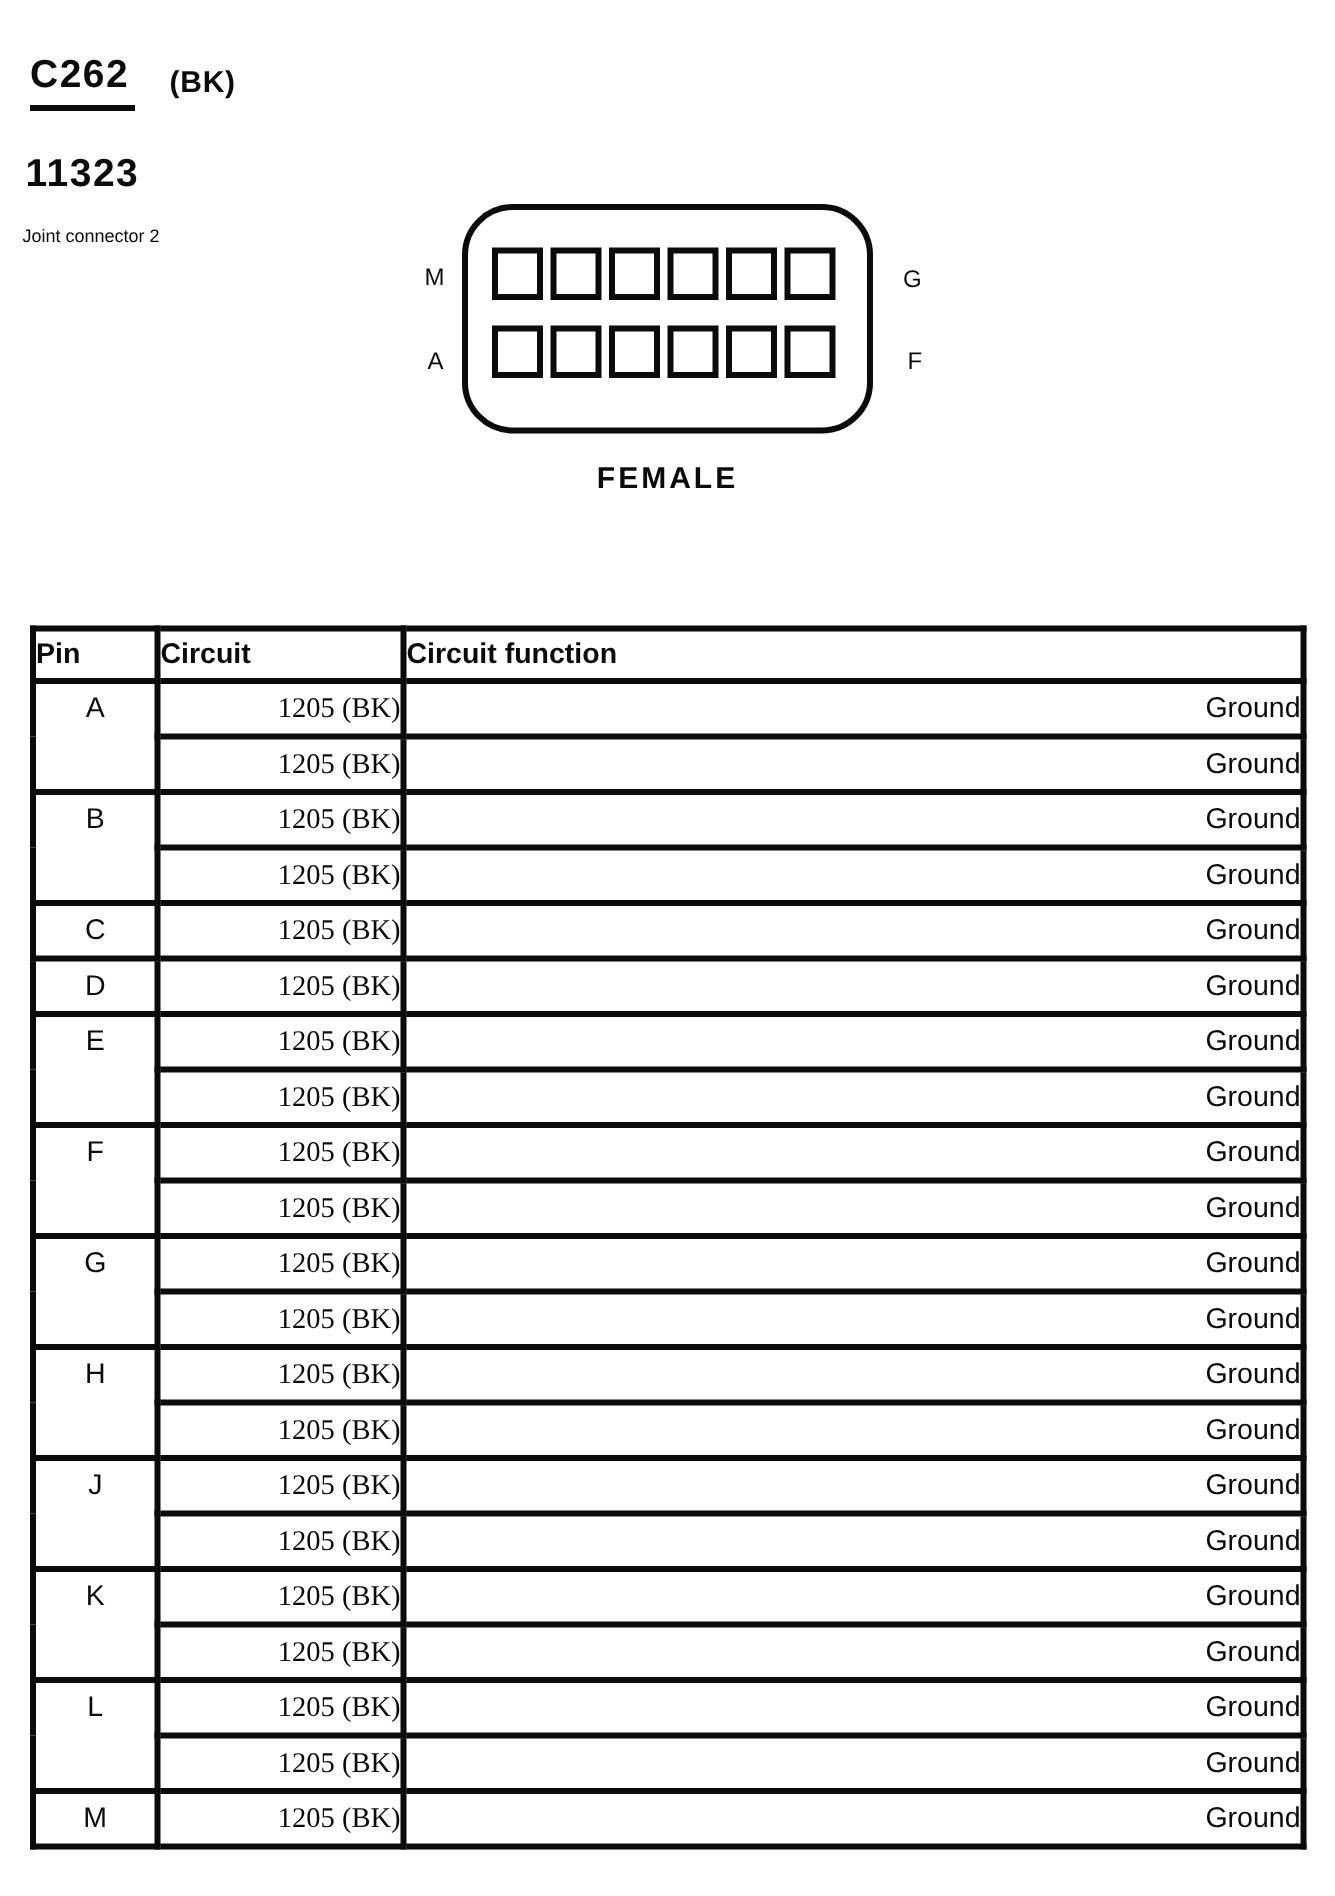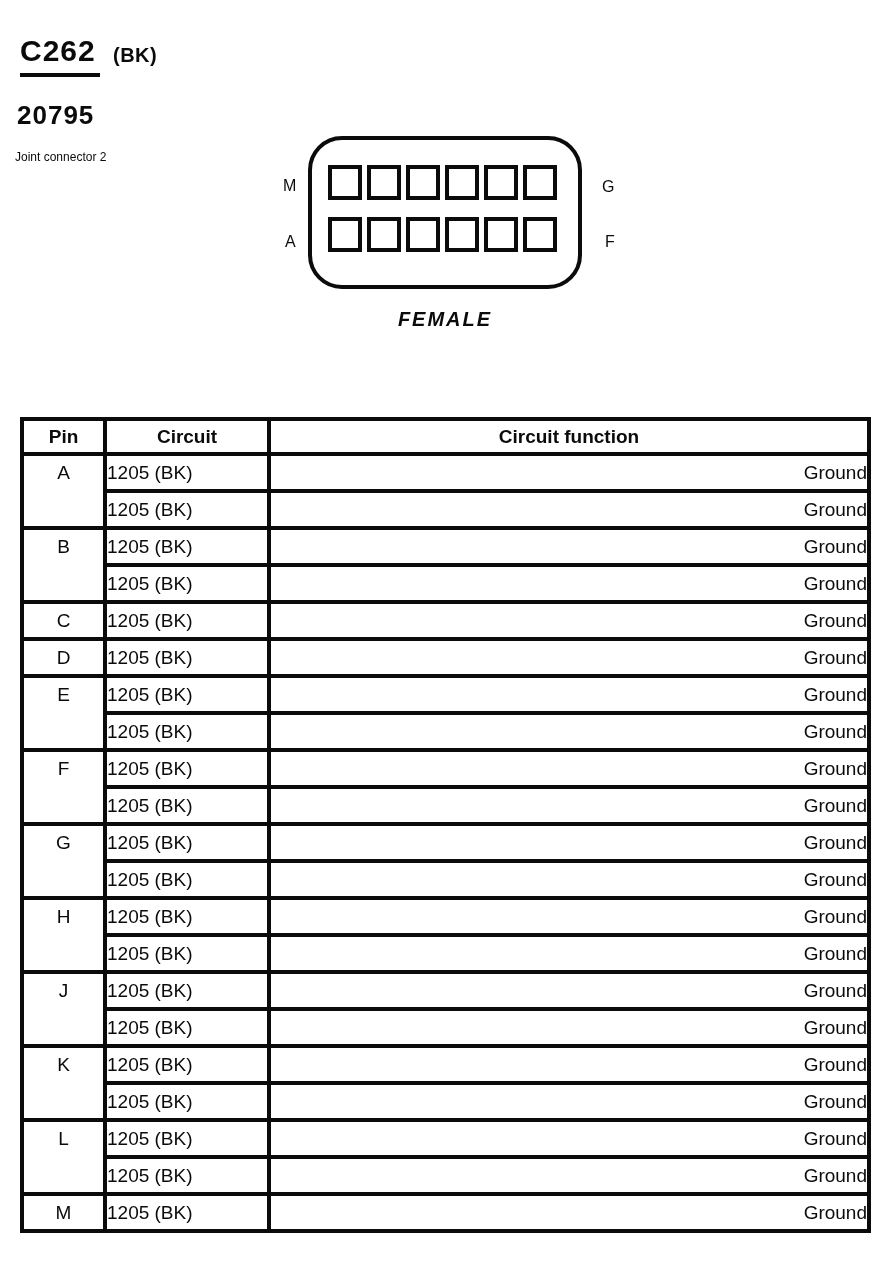--- a/index.html
+++ b/index.html
@@ -12,21 +12,21 @@
   .page {
     position: relative;
     width: 890px; height: 1264px;
     background: #ffffff;
     overflow: hidden;
   }
 
   
   .connector-id {
     position: absolute; left: 20px; top: 34px;
-    font-size: 30px; font-weight: bold; letter-spacing: 1px;
+    font-size: 26px; font-weight: bold; letter-spacing: 1px;
     border-bottom: 4px solid #0b0b0b;
     padding: 0 4px 5px 0;
     display: inline-block;
   }
   .color-code {
     position: absolute; left: 113px; top: 44px;
     font-size: 20px; font-weight: bold; letter-spacing: 0.5px;
   }
   .part-number {
     position: absolute; left: 17px; top: 100px;
@@ -56,58 +56,58 @@
     background: #ffffff;
   }
   .pin-label { position: absolute; font-size: 16px; line-height: 1; }
   .pin-label.m { left: 283px; top: 178px; }
   .pin-label.a { left: 285px; top: 234px; }
   .pin-label.g { left: 602px; top: 179px; }
   .pin-label.f { left: 605px; top: 234px; }
   .female-label {
     position: absolute; left: 308px; top: 308px; width: 274px;
     text-align: center;
-    font-size: 20px; font-weight: bold; letter-spacing: 2px; font-style: italic;
+    font-size: 20px; font-weight: bold; letter-spacing: 2px;
   }
 
   
   .pinout-table {
     position: absolute; left: 20px; top: 417px;
     width: 851px;
     border-collapse: collapse;
     table-layout: fixed;
     background: #ffffff;
   }
   .pinout-table col.c-pin { width: 83px; }
   .pinout-table col.c-circuit { width: 164px; }
   .pinout-table th, .pinout-table td { border: 4px solid #0b0b0b; }
   .pinout-table thead th {
     height: 35px;
     font-size: 19px; font-weight: bold;
-    text-align: center; vertical-align: middle;
+    text-align: left; vertical-align: middle;
     border-bottom: 4px solid #0b0b0b;
   }
   .pinout-table tbody td { height: 37px; font-size: 19px; vertical-align: middle; }
   .pin-cell {
     text-align: center; vertical-align: top !important;
     padding-top: 6px;
   }
-  .circuit-cell { text-align: left; border-top-width: 2px; border-bottom-width: 2px; }
+  .circuit-cell { text-align: right; border-top-width: 2px; border-bottom-width: 2px; font-family: Liberation Serif, serif; }
   .function-cell { text-align: right; padding-left: 20px; border-top-width: 2px; border-bottom-width: 2px; }
   tr.group-start td { border-top: 4px solid #0b0b0b; }
   .pinout-table { border: 4px solid #0b0b0b; }
 </style>
 </head>
 <body>
 
 <div class="page">
 
   <div class="connector-id">C262</div>
   <div class="color-code">(BK)</div>
-  <div class="part-number">20795</div>
+  <div class="part-number">11323</div>
   <div class="description">Joint connector 2</div>
 
   <div class="connector-body">
     <div class="pin-grid">
         <div class="pin-row">
           <div class="pin-slot"></div>
           <div class="pin-slot"></div>
           <div class="pin-slot"></div>
           <div class="pin-slot"></div>
           <div class="pin-slot"></div>

